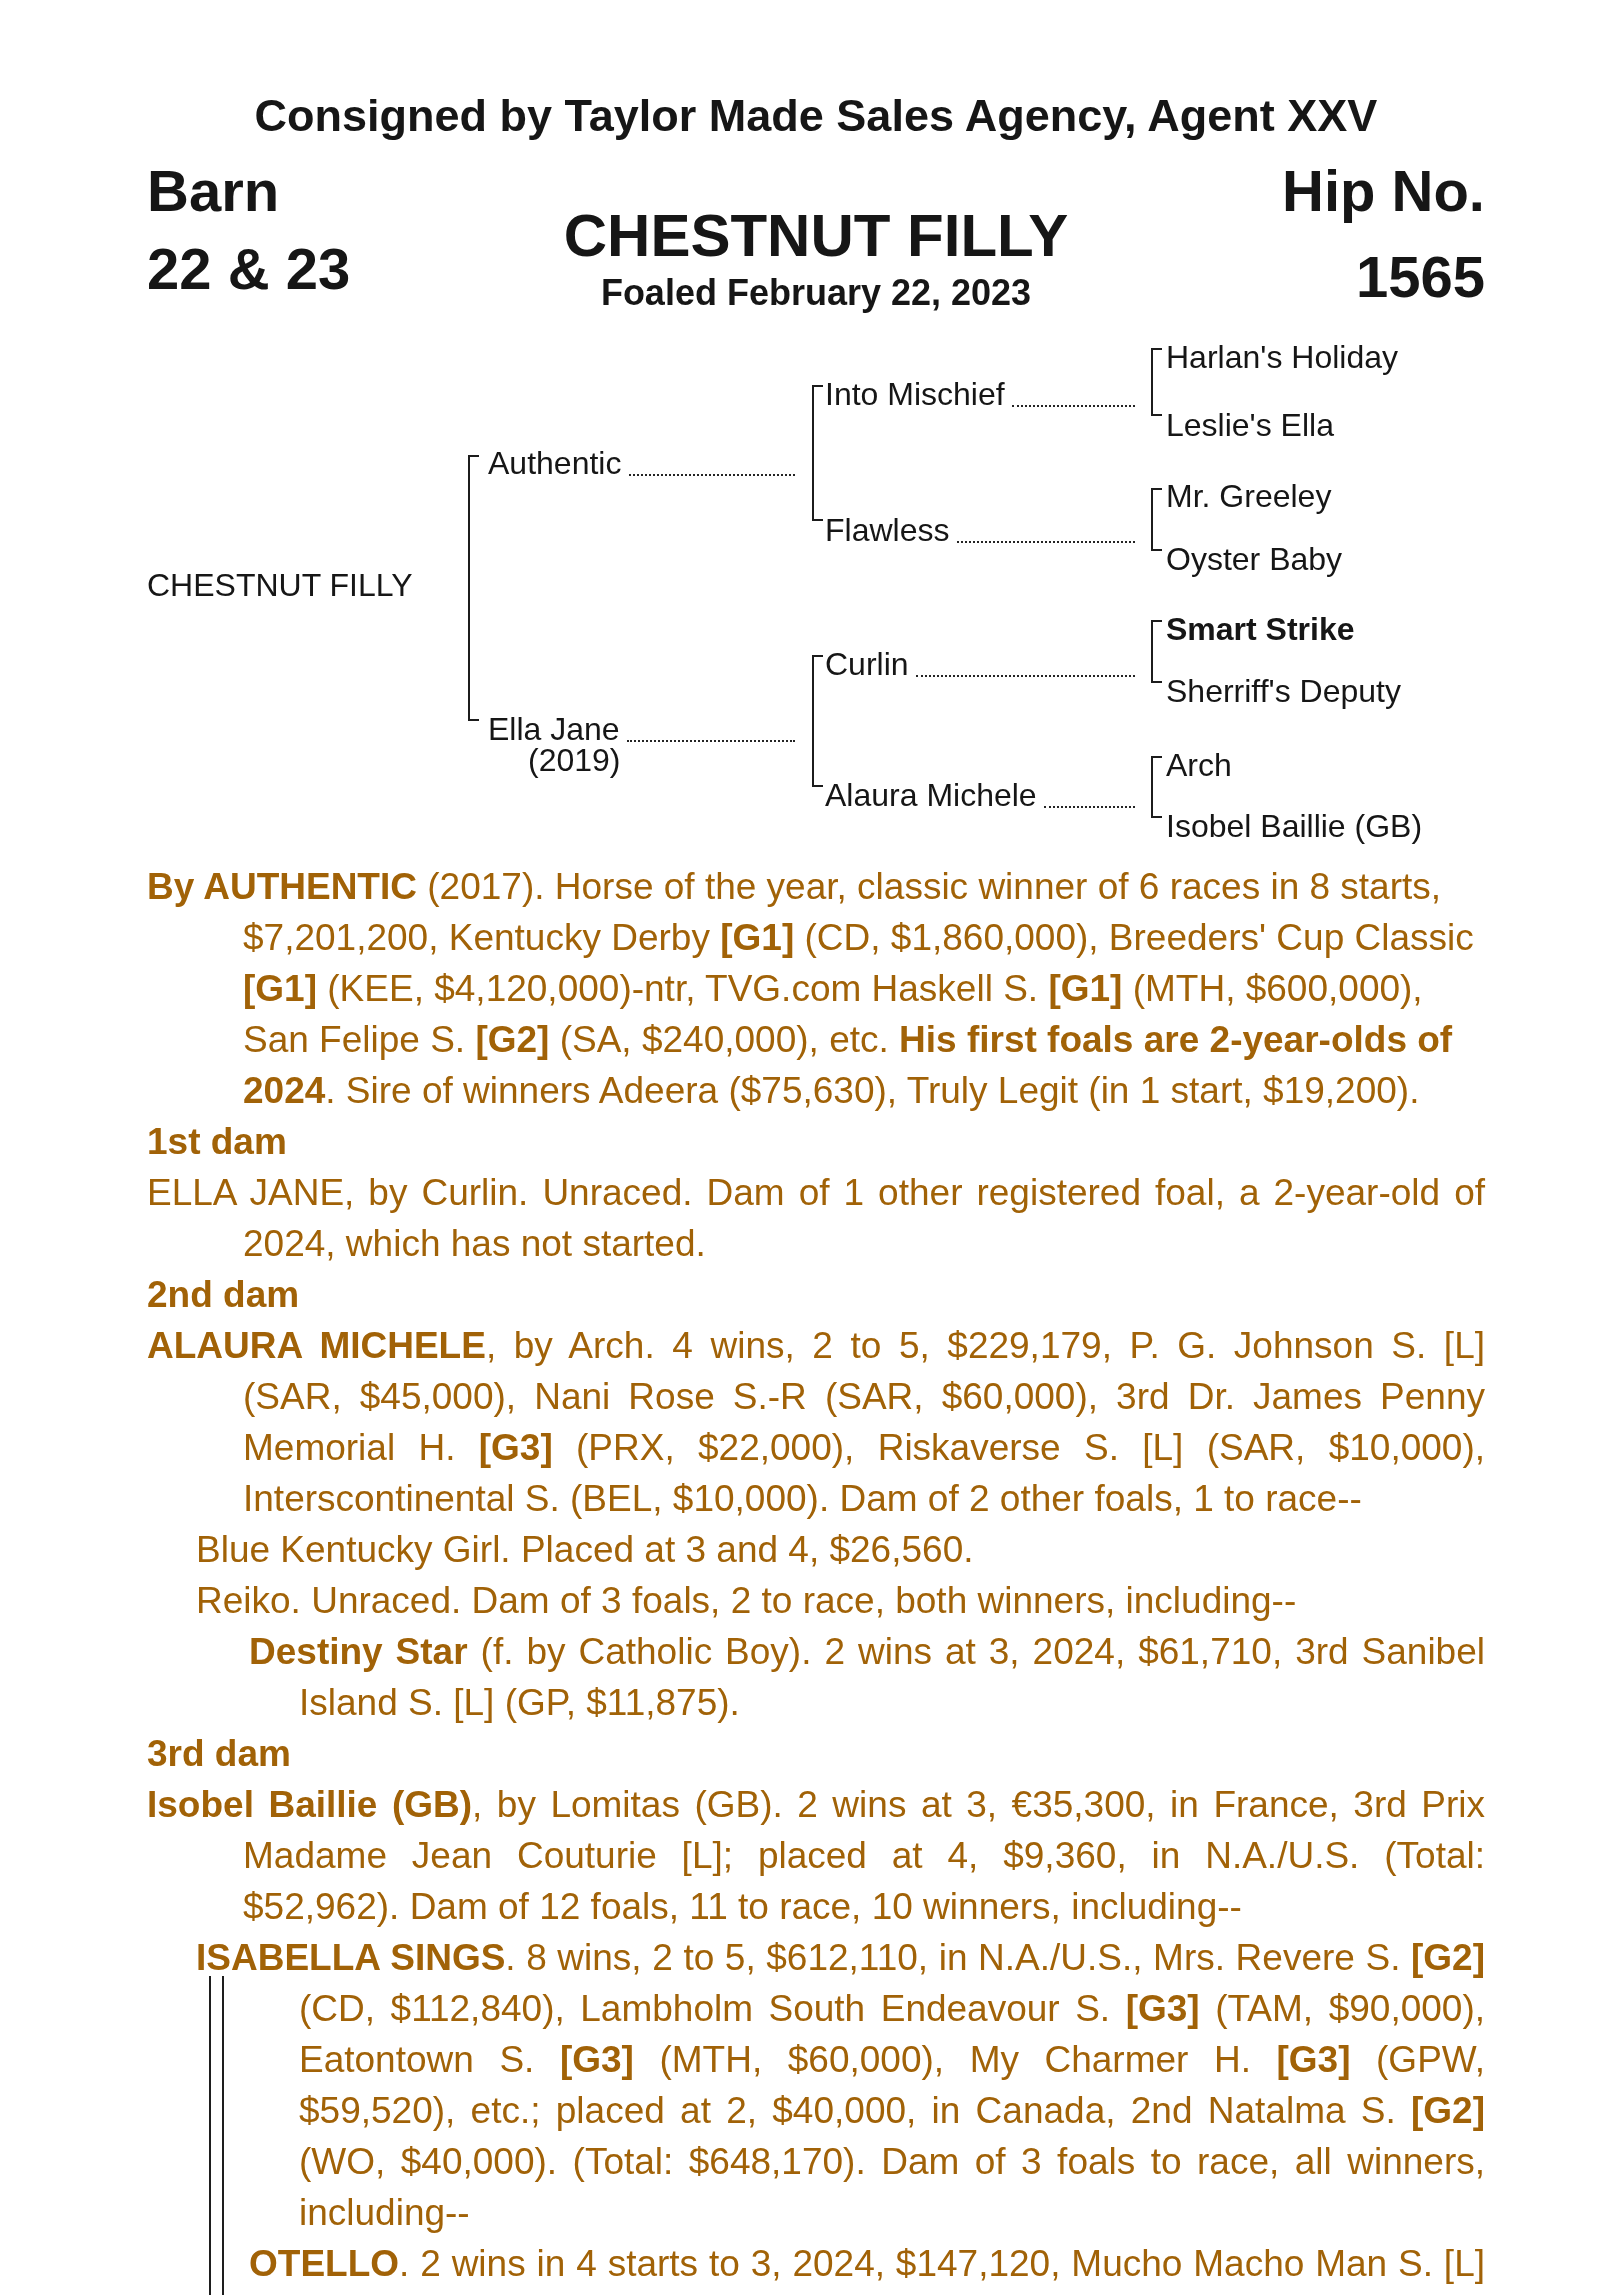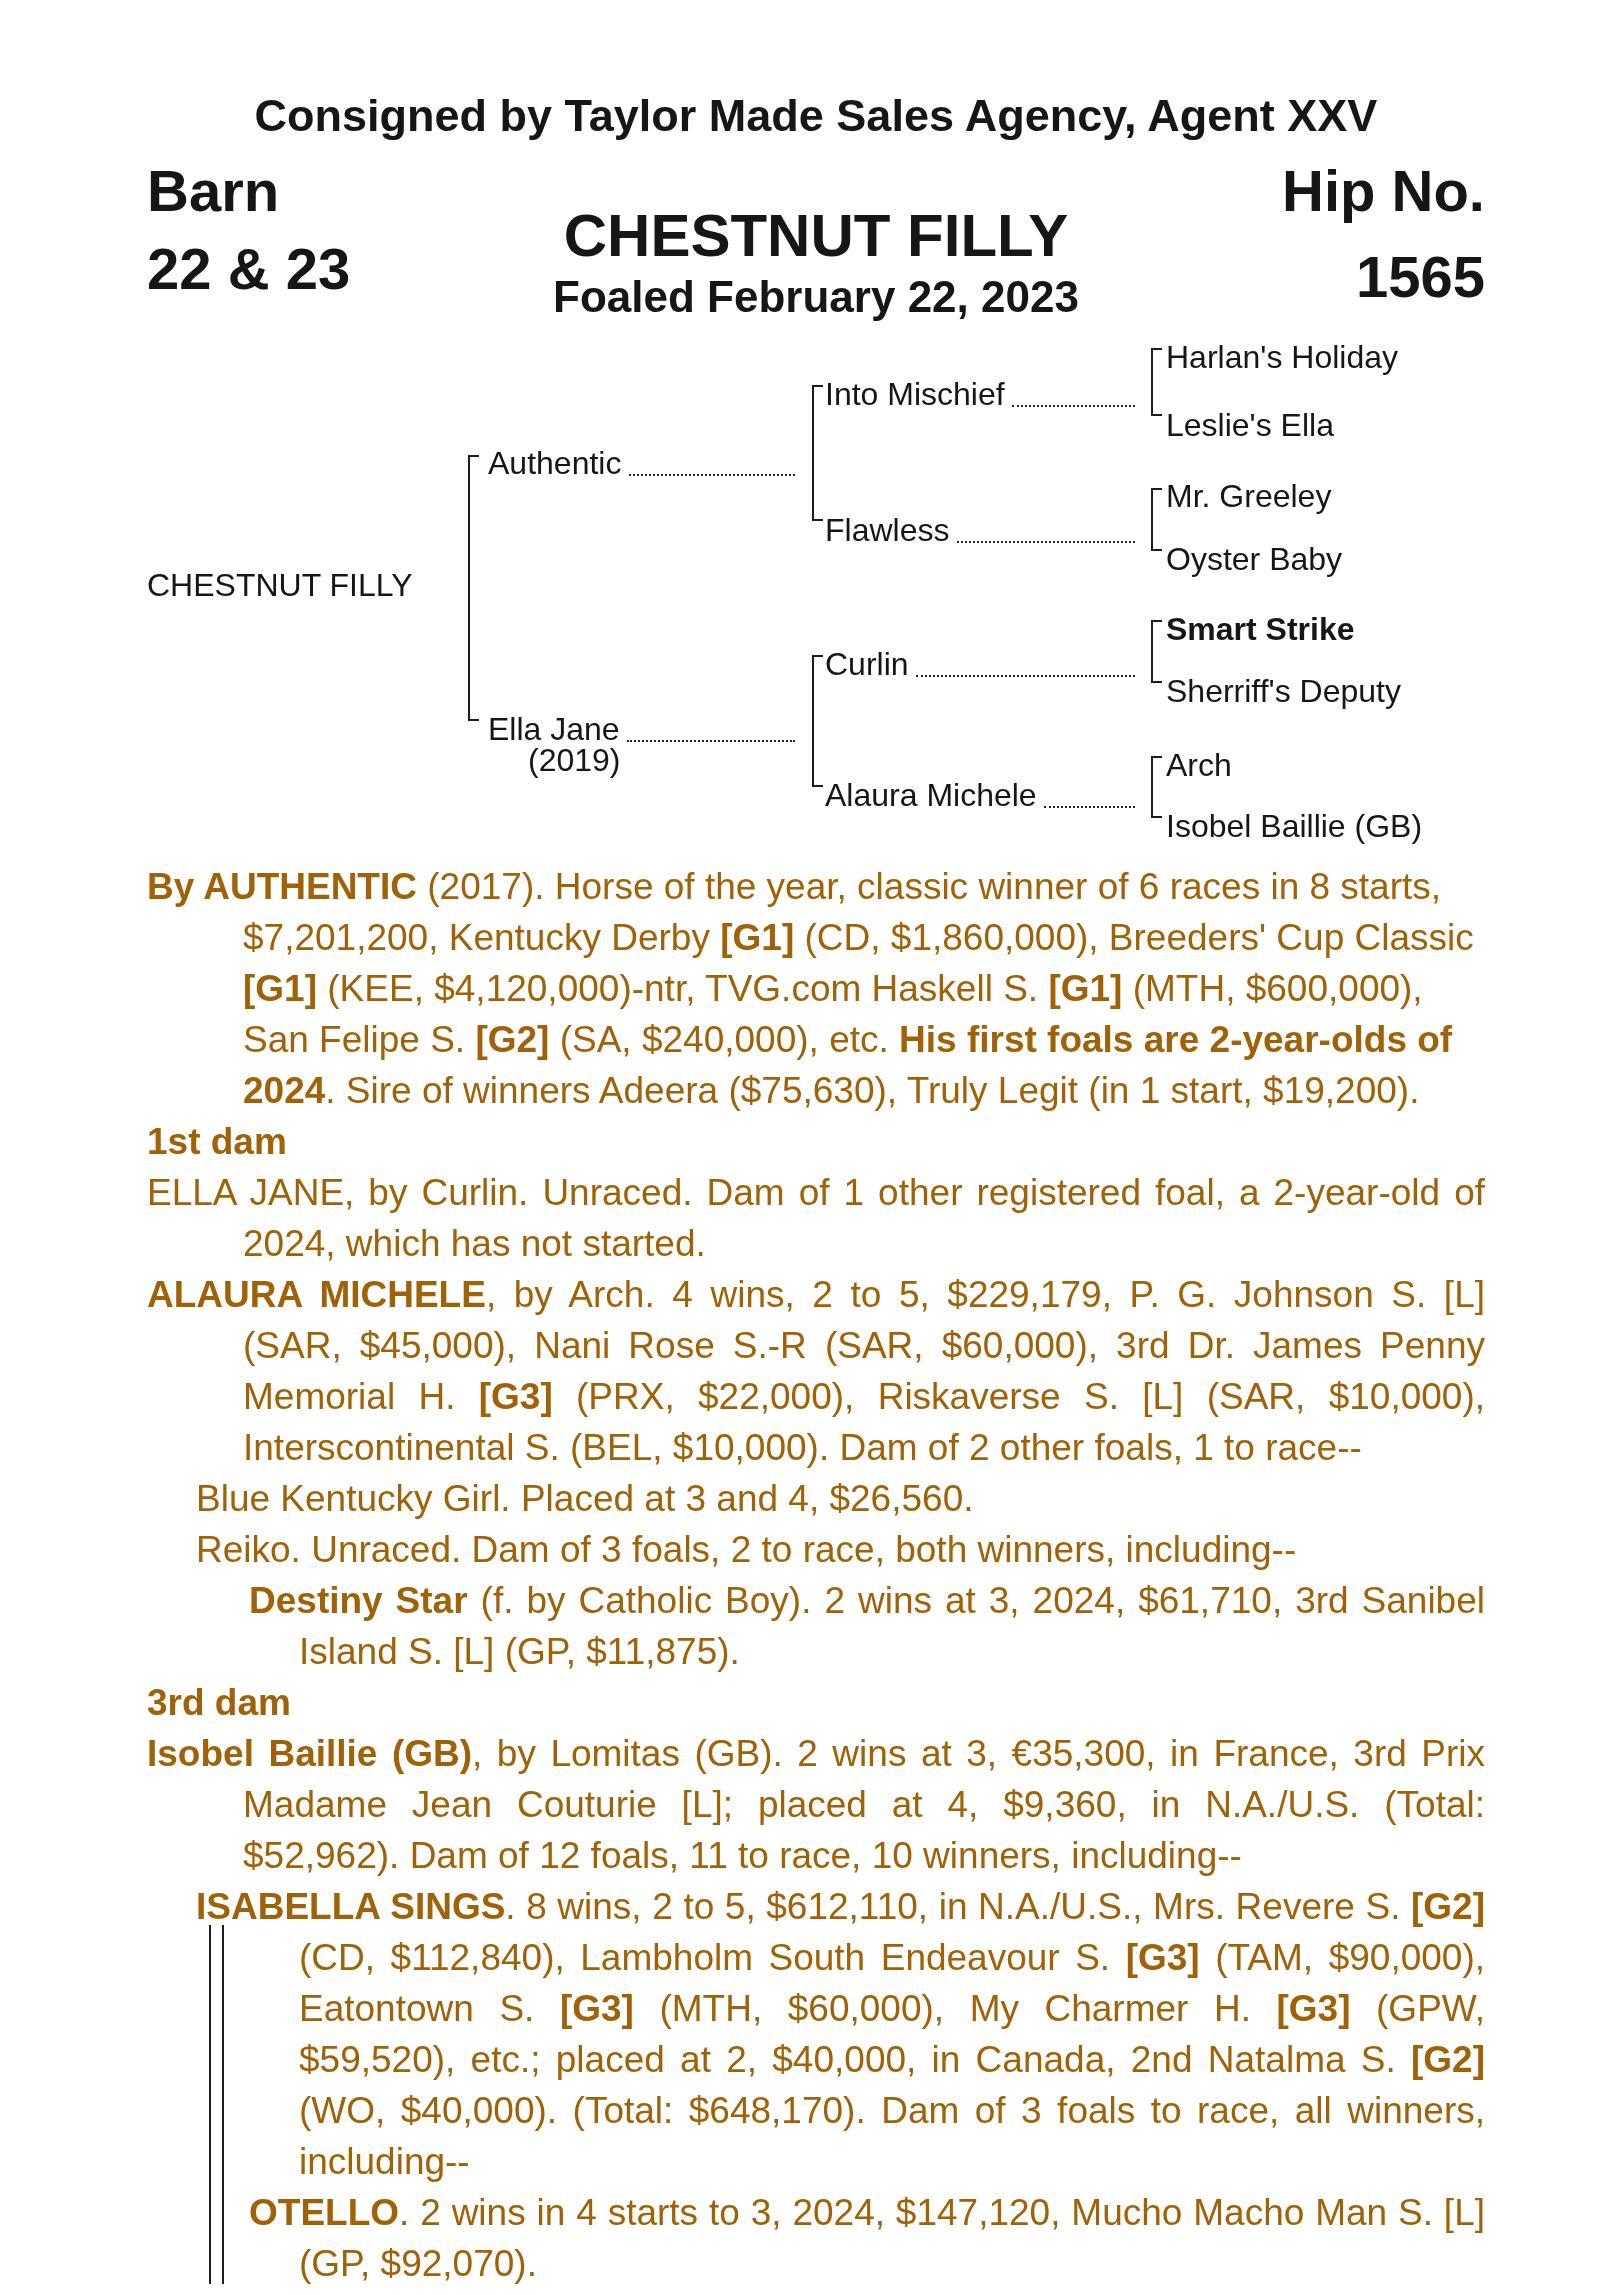--- a/index.html
+++ b/index.html
@@ -21,21 +21,21 @@
   .barn-label{left:147px;top:162px;}
   .barn-value{left:147px;top:240px;}
   .hip-label{right:131px;top:162px;text-align:right;}
   .hip-value{right:131px;top:240px;text-align:right;margin-top:8px;}
   .title{
     position:absolute;left:147px;top:206px;width:1338px;text-align:center;
     font-size:60px;font-weight:bold;line-height:1;white-space:nowrap;
   }
   .foaled{
     position:absolute;left:147px;top:275px;width:1338px;text-align:center;
-    font-size:44px;font-weight:bold;line-height:1;white-space:nowrap;
+    font-size:36px;font-weight:bold;line-height:1;white-space:nowrap;
   }
   
   .tree{position:absolute;left:0;top:0;width:1616px;height:886px;}
   .t{
     position:absolute;font-size:32px;line-height:38px;white-space:nowrap;
     display:flex;align-items:flex-end;
   }
   .t .nm{flex:0 0 auto;}
   .leader{
     flex:1 1 auto;min-width:18.4px;margin-left:7.3px;margin-right:2.8px;
@@ -145,20 +145,21 @@
     <div class="bk" style="left:1151px;top:348px;height:68px;"></div>
     <div class="bk" style="left:1151px;top:488px;height:63px;"></div>
     <div class="bk" style="left:1151px;top:620px;height:63px;"></div>
     <div class="bk" style="left:1151px;top:756px;height:62px;"></div>
   </div>
 
   <div class="bodycol">
     <div class="p l0 head" style="font-weight:normal"><b>By AUTHENTIC</b><span> (2017). Horse of the year, classic winner of 6 races in 8 starts, $7,201,200, Kentucky Derby </span><b>[G1]</b><span> (CD, $1,860,000), Breeders' Cup Classic </span><b>[G1]</b><span> (KEE, $4,120,000)-ntr, TVG.com Haskell S. </span><b>[G1]</b><span> (MTH, $600,000), San Felipe S. </span><b>[G2]</b><span> (SA, $240,000), etc. </span><b>His first foals are 2-year-olds of 2024</b><span>. Sire of winners Adeera ($75,630), Truly Legit (in 1 start, $19,200).</span></div>
     <div class="p flush head"><b>1st dam</b></div>
     <div class="p l0"><span>ELLA JANE, by Curlin. Unraced. Dam of 1 other registered foal, a 2-year-old of 2024, which has not started.</span></div>
+    <div class="p flush head"><b>2nd dam</b></div>
     <div class="p l0"><b>ALAURA MICHELE</b><span>, by Arch. 4 wins, 2 to 5, $229,179, P. G. Johnson S. [L] (SAR, $45,000), Nani Rose S.-R (SAR, $60,000), 3rd Dr. James Penny Memorial H. </span><b>[G3]</b><span> (PRX, $22,000), Riskaverse S. [L] (SAR, $10,000), Interscontinental S. (BEL, $10,000). Dam of 2 other foals, 1 to race--</span></div>
     <div class="p l1"><span>Blue Kentucky Girl. Placed at 3 and 4, $26,560.</span></div>
     <div class="p l1"><span>Reiko. Unraced. Dam of 3 foals, 2 to race, both winners, including--</span></div>
     <div class="p l2"><b>Destiny Star</b><span> (f. by Catholic Boy). 2 wins at 3, 2024, $61,710, 3rd Sanibel Island S. [L] (GP, $11,875).</span></div>
     <div class="p flush head"><b>3rd dam</b></div>
     <div class="p l0"><b>Isobel Baillie (GB)</b><span>, by Lomitas (GB). 2 wins at 3, €35,300, in France, 3rd Prix Madame Jean Couturie [L]; placed at 4, $9,360, in N.A./U.S. (Total: $52,962). Dam of 12 foals, 11 to race, 10 winners, including--</span></div>
 
     <div class="bars-group">
       <div class="vbar v1"></div>
       <div class="vbar v2"></div>

